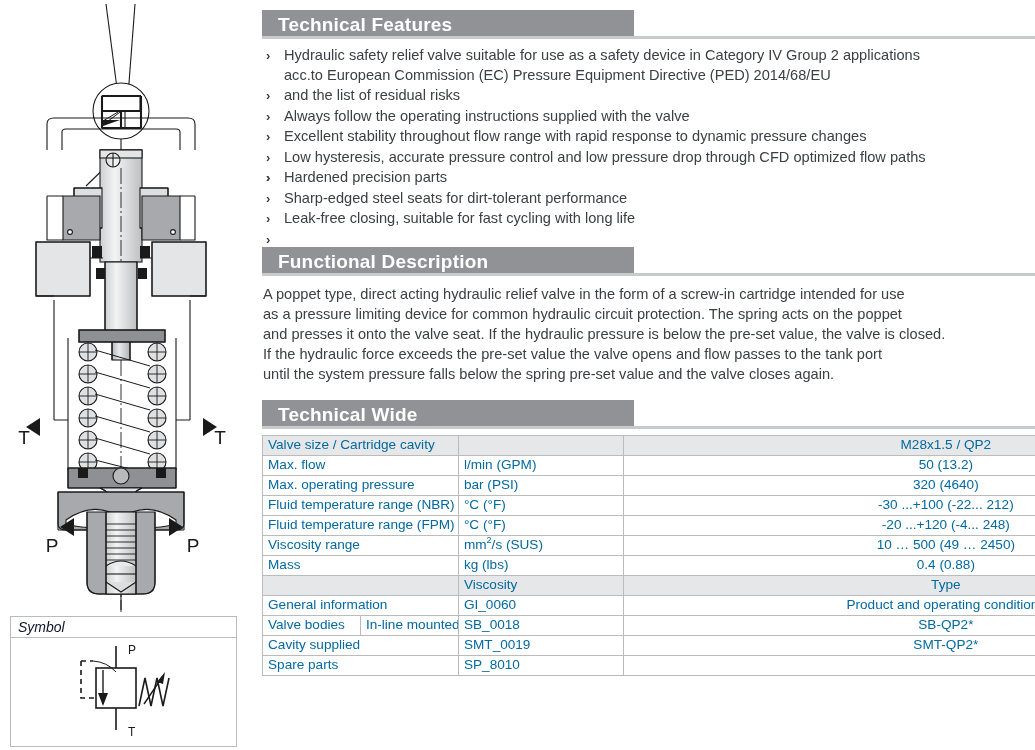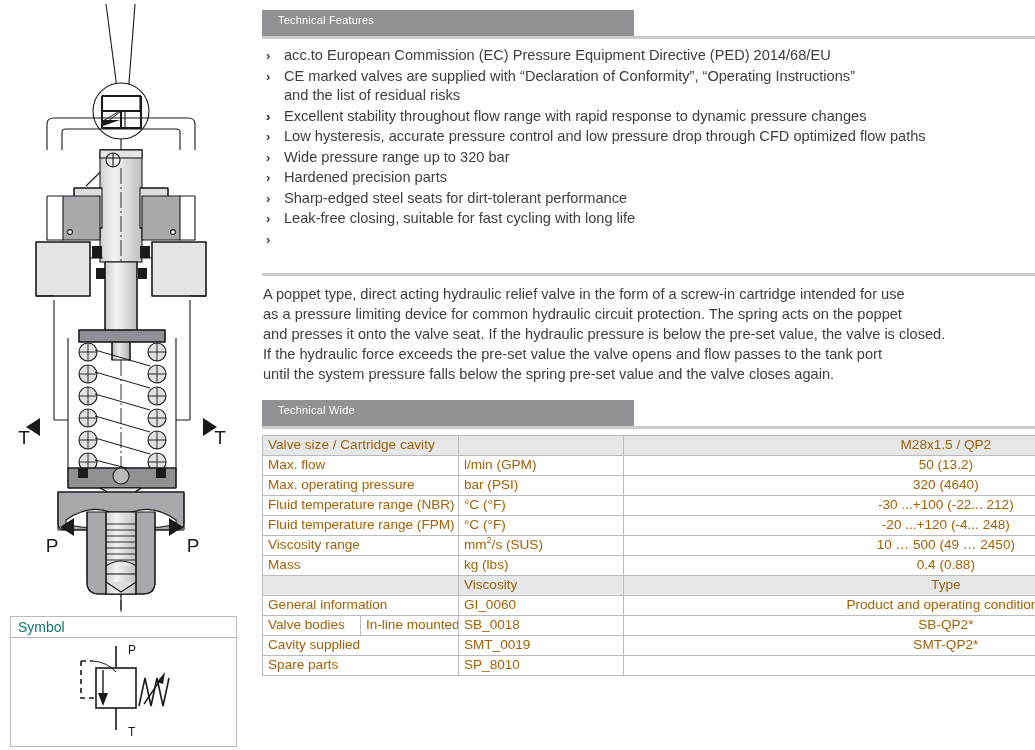--- a/index.html
+++ b/index.html
@@ -45,22 +45,22 @@
     top: 0;
     width: 372px;
     height: 26px;
     background: #909295;
   }
   .section-head .bar span {
     position: absolute;
     left: 16px;
     top: 4px;
     color: #ffffff;
-    font-size: 11px;
-    font-weight: normal;
+    font-size: 19px;
+    font-weight: bold;
     letter-spacing: .2px;
     white-space: nowrap;
   }
   .section-head .rule {
     position: absolute;
     left: 14px;
     top: 26px;
     right: 0;
     height: 3px;
     background: #c9cacb;
@@ -105,21 +105,21 @@
   table.td {
     border-collapse: collapse;
     width: 1007px;
     table-layout: fixed;
     font-size: 13.6px;
   }
   table.td td {
     border: 1px solid #b9bbbd;
     height: 19px;
     padding: 0 5px;
-    color: #a16207;
+    color: #0369a1;
     line-height: 18px;
     white-space: nowrap;
     overflow: hidden;
   }
   td.shade { background: #e6e7e8; }
   td.ctr { text-align: center; }
   .c-lbl   { width: 146px; }
   .c-lbl2  { width: 234px; margin-left: 16px; }
   .c-unit  { width: 121px; }
   .c-val   { width: 506px; }
@@ -131,23 +131,24 @@
     left: 10px;
     top: 616px;
     width: 225px;
     border: 1px solid #b9bbbd;
     background: #fff;
   }
   #symbol-panel .sym-head {
     height: 21px;
     border-bottom: 1px solid #b9bbbd;
     font-size: 14px;
-    color: #0f766e;
+    color: #0f172a;
     padding: 2px 0 0 7px;
     box-sizing: border-box;
+    font-style: italic;
   }
   #symbol-panel .sym-body {
     height: 108px;
     position: relative;
   }
 
   
   #drawing { position: absolute; left: 0; top: 0; }
 </style>
 </head>
@@ -387,60 +388,63 @@
     <div class="section-head">
       <div class="bar">
         <span>Technical Features</span>
       </div>
       <div class="rule"></div>
     </div>
 
     <ul class="features">
       <li>
         <span class="chev">›</span>
+        <span>Hydraulic safety relief valve suitable for use as a safety device in Category IV Group 2 applications</span>
         <span class="l2">acc.to European Commission (EC) Pressure Equipment Directive (PED) 2014/68/EU</span>
       </li>
       <li>
         <span class="chev">›</span>
-        <span>CE marked valves are supplied with “Declaration of Conformity”, “Operating Instructions”</span>
         <span class="l2">and the list of residual risks</span>
       </li>
       <li>
         <span class="chev">›</span>
+        <span>Always follow the operating instructions supplied with the valve</span>
       </li>
       <li>
         <span class="chev">›</span>
         <span>Excellent stability throughout flow range with rapid response to dynamic pressure changes</span>
       </li>
       <li>
         <span class="chev">›</span>
         <span>Low hysteresis, accurate pressure control and low pressure drop through CFD optimized flow paths</span>
       </li>
       <li>
         <span class="chev">›</span>
-        <span>Wide pressure range up to 320 bar</span>
       </li>
       <li>
         <span class="chev">›</span>
         <span>Hardened precision parts</span>
       </li>
       <li>
         <span class="chev">›</span>
         <span>Sharp-edged steel seats for dirt-tolerant performance</span>
       </li>
       <li>
         <span class="chev">›</span>
         <span>Leak-free closing, suitable for fast cycling with long life</span>
       </li>
       <li>
         <span class="chev">›</span>
       </li>
     </ul>
 
     <div class="section-head" style="margin-top:18px">
+      <div class="bar">
+        <span>Functional Description</span>
+      </div>
       <div class="rule"></div>
     </div>
 
     <div class="desc">
       <div>A poppet type, direct acting hydraulic relief valve in the form of a screw-in cartridge intended for use</div>
       <div>as a pressure limiting device for common hydraulic circuit protection. The spring acts on the poppet</div>
       <div>and presses it onto the valve seat. If the hydraulic pressure is below the pre-set value, the valve is closed.</div>
       <div>If the hydraulic force exceeds the pre-set value the valve opens and flow passes to the tank port</div>
       <div>until the system pressure falls below the spring pre-set value and the valve closes again.</div>
     </div>

